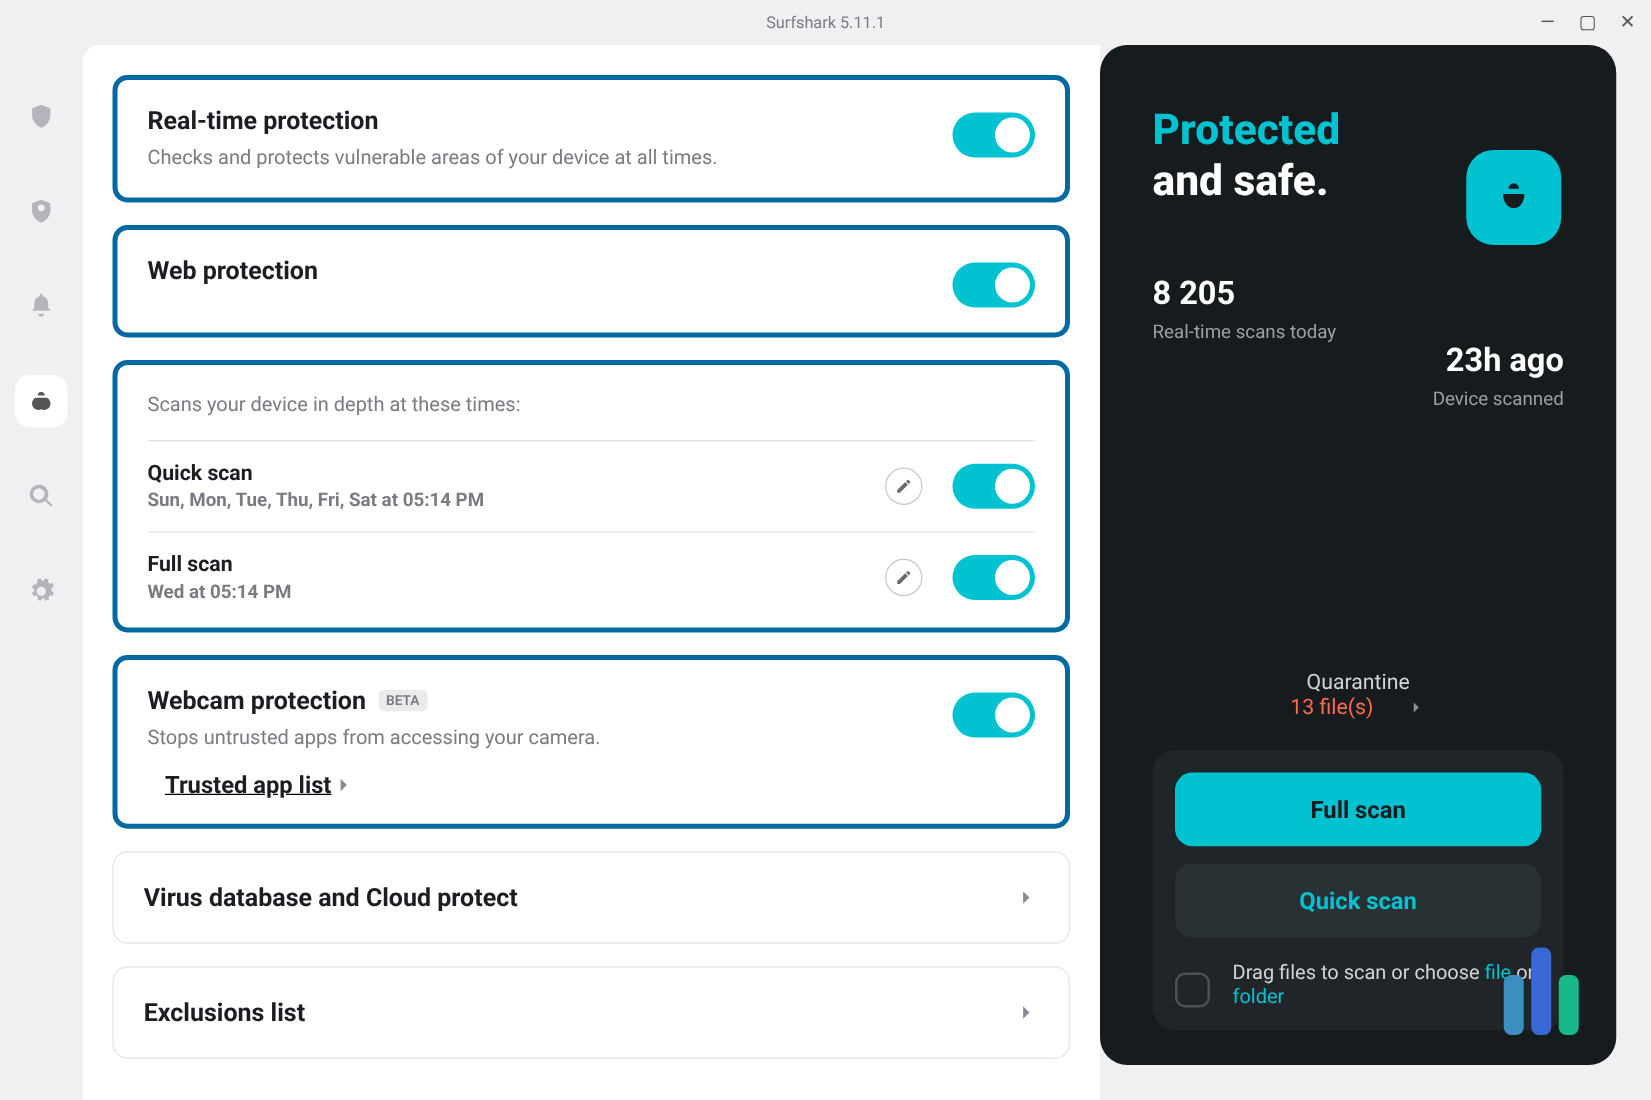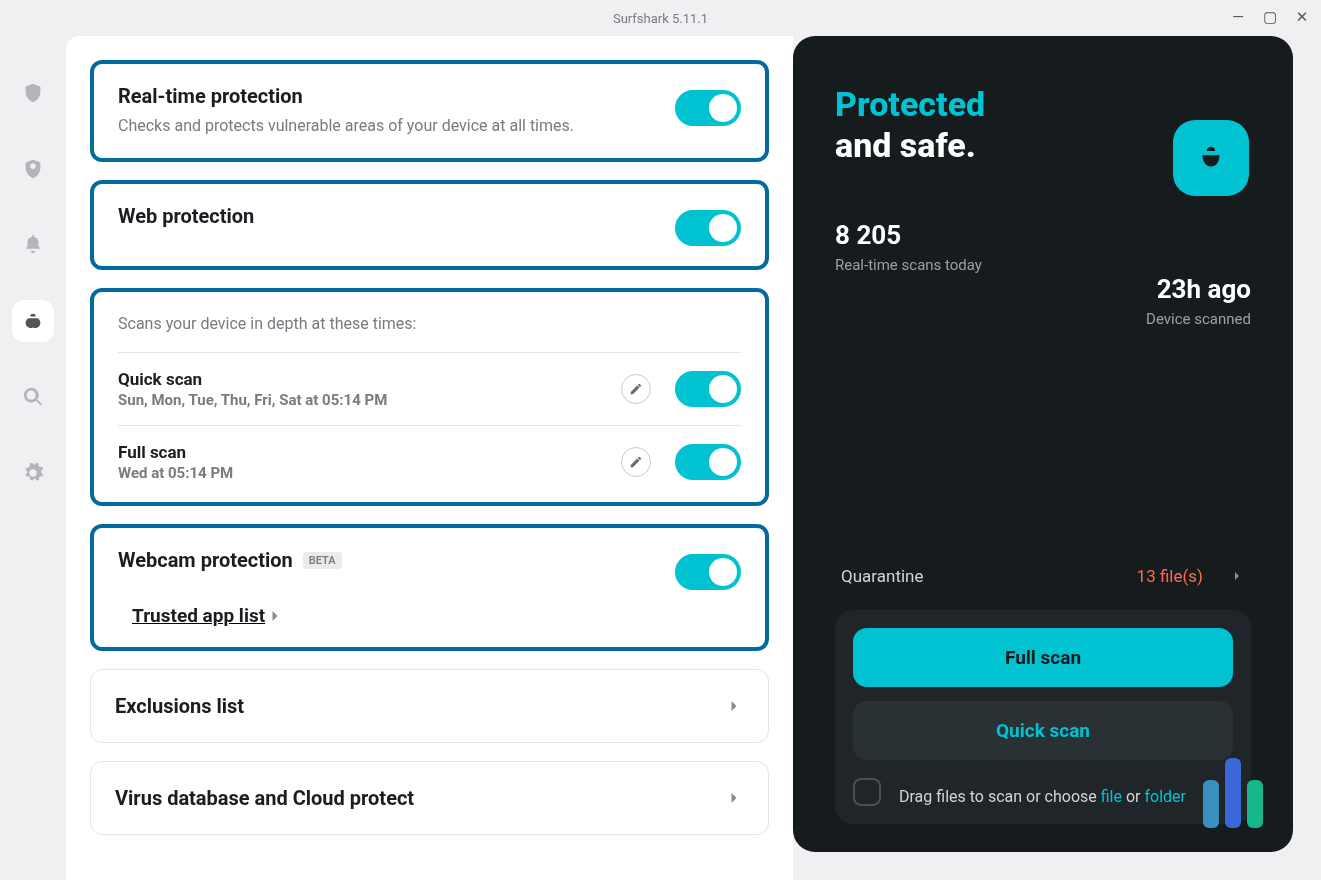--- a/index.html
+++ b/index.html
@@ -44,38 +44,38 @@
 
   .link-row { display: flex; align-items: center; padding: 14px 0 0 14px; cursor: pointer; text-decoration: underline; }
   .link-row .link-title { font-size: 19px; font-weight: 700; color: #1c1c22; }
   .chevron { width: 20px; height: 20px; }
   .chevron svg { width: 100%; height: 100%; fill: #8a8a92; }
 
   .nav-card { border: 1px solid #e4e4e8; border-radius: 12px; padding: 24px; margin-bottom: 18px; display: flex; align-items: center; justify-content: space-between; cursor: pointer; }
   .nav-card .title { font-size: 20px; font-weight: 700; color: #1c1c22; }
 
   
-  .panel { width: 528px; padding: 0 28px 28px 0; }
+  .panel { width: 441px; padding: 0 28px 28px 0; }
   .dark { background: #161b1e; border-radius: 22px; height: 100%; padding: 48px 42px 28px 42px; position: relative; overflow: hidden; color: #fff; display: flex; flex-direction: column; }
 
   .radar { position: absolute; top: -70px; right: -70px; }
   .bug-badge { position: absolute; top: 84px; right: 44px; width: 76px; height: 76px; background: #00c2d1; border-radius: 22px; display: flex; align-items: center; justify-content: center; }
   .bug-badge svg { width: 34px; height: 34px; fill: #161b1e; }
 
   .status-title { font-size: 34px; font-weight: 800; line-height: 1.2; position: relative; z-index: 2; }
   .status-title .accent { color: #00c2d1; }
 
   .stats { display: flex; justify-content: space-between; margin-top: 54px; position: relative; z-index: 2; flex-direction: column; }
   .stat .num { font-size: 26px; font-weight: 700; }
   .stat .lbl { font-size: 15px; color: #9aa0a4; margin-top: 6px; }
   .stat.right { text-align: right; }
 
   .spacer { flex: 1; }
 
-  .quarantine-row { display: flex; align-items: center; justify-content: space-between; padding: 14px 6px; cursor: pointer; }
+  .quarantine-row { display: flex; align-items: center; justify-content: space-between; padding: 14px 6px; cursor: pointer; flex-direction: column; }
   .quarantine-row .ql { font-size: 17px; color: #d0d4d6; }
   .quarantine-row .qr { font-size: 17px; color: #ff6a4d; display: flex; align-items: center; gap: 26px; }
   .quarantine-row .qr svg { width: 16px; height: 16px; fill: #8a8f92; }
 
   .action-box { background: #1f2528; border-radius: 18px; padding: 18px; margin-top: 10px; }
   .btn { display: block; width: 100%; text-align: center; padding: 18px; border-radius: 14px; font-size: 19px; font-weight: 700; cursor: pointer; border: none; }
   .btn-primary { background: #00c2d1; color: #161b1e; margin-bottom: 14px; }
   .btn-secondary { background: #2a3134; color: #00c2d1; margin-bottom: 18px; }
   .drop-row { display: flex; align-items: flex-end; gap: 18px; font-size: 16px; color: #d0d4d6; }
   .drop-box { width: 28px; height: 28px; border: 2px solid #4a5154; border-radius: 8px; flex-shrink: 0; }
@@ -191,40 +191,41 @@
       </div>
     </div>
 
     <div class="card">
       <div class="card-row">
         <div class="card-info">
           <div class="card-title">
             <span>Webcam protection</span>
             <span class="badge">BETA</span>
           </div>
+          <div class="card-desc">Stops untrusted apps from accessing your camera.</div>
         </div>
         <div class="toggle"></div>
       </div>
       <div class="link-row">
         <span class="link-title">Trusted app list</span>
         <span class="chevron"><svg viewBox="0 0 24 24">
               <path d="M9 6l6 6-6 6z"></path>
             </svg></span>
       </div>
     </div>
 
     <div class="nav-card">
-      <span class="title">Exclusions list</span>
+      <span class="title">Virus database and Cloud protect</span>
       <span class="chevron"><svg viewBox="0 0 24 24">
             <path d="M9 6l6 6-6 6z"></path>
           </svg></span>
     </div>
 
     <div class="nav-card">
-      <span class="title">Virus database and Cloud protect</span>
+      <span class="title">Exclusions list</span>
       <span class="chevron"><svg viewBox="0 0 24 24">
             <path d="M9 6l6 6-6 6z"></path>
           </svg></span>
     </div>
 
   </div>
 
   <div class="panel">
     <div class="dark">
 

